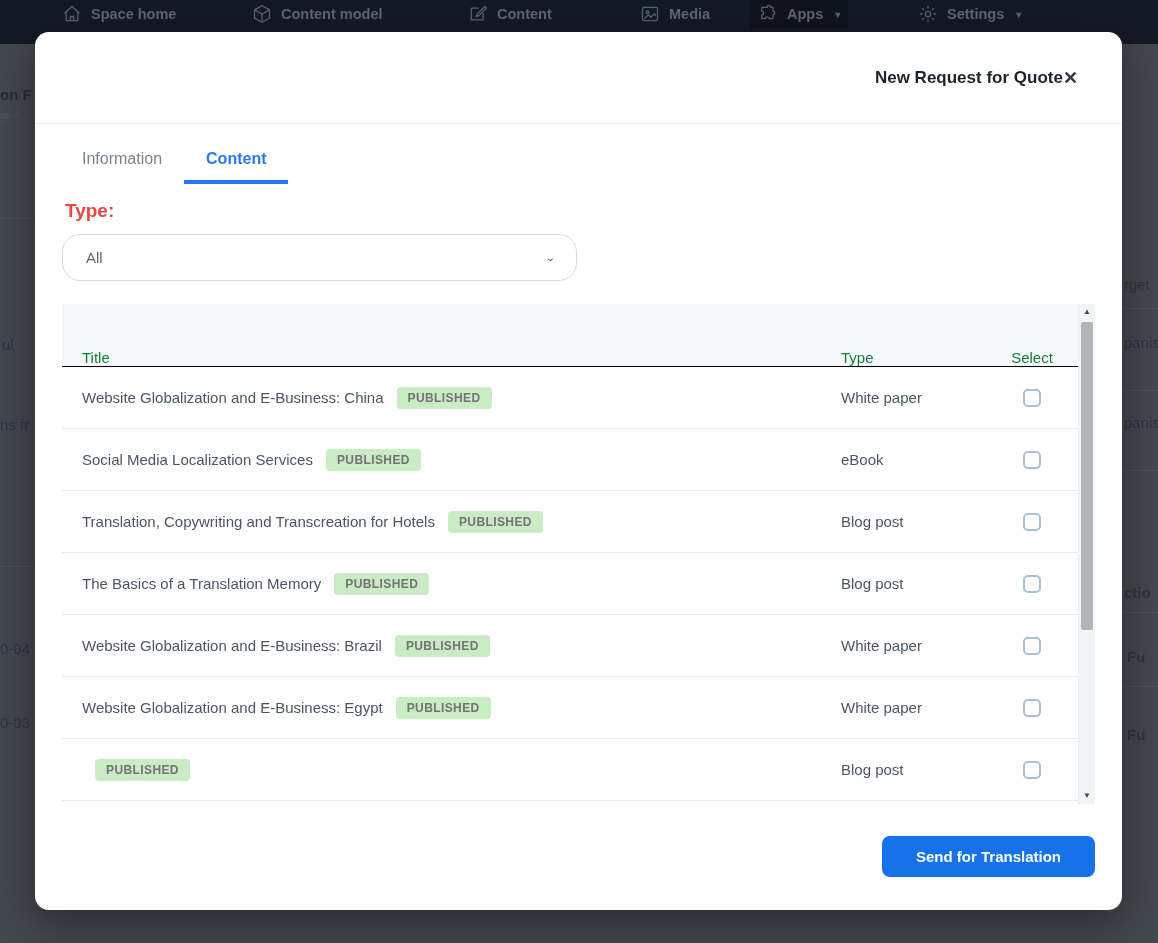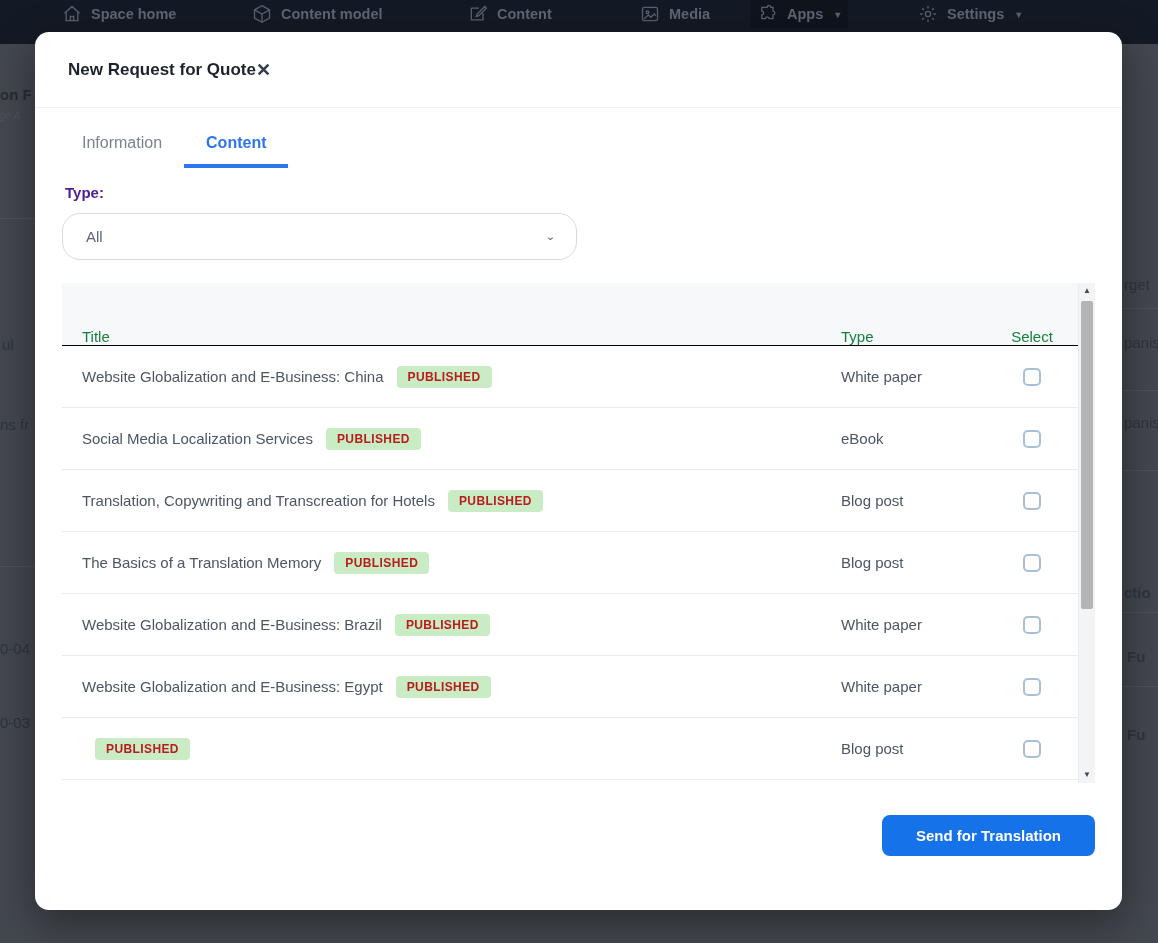--- a/index.html
+++ b/index.html
@@ -32,37 +32,37 @@
   .bg-line { position:absolute; height:1px; background:#4d515a; }
 
   
   .modal {
     position:absolute; left:35px; top:32px; width:1087px; height:878px;
     background:#ffffff; border-radius:14px;
     box-shadow:0 12px 40px rgba(0,0,0,0.4);
     overflow:hidden;
   }
   .modal-header {
-    height:76px; display:flex; align-items:center; justify-content:flex-start;
+    height:92px; display:flex; align-items:center; justify-content:flex-end;
     padding:0 44px 0 33px; border-bottom:1px solid #eef0f3;
   }
   .modal-title { font-size:17px; font-weight:700; color:#1d222d; }
   .modal-close {
     font-size:18px; color:#333b4a; cursor:pointer; line-height:1;
     background:none; border:none; font-family:inherit; font-weight:600;
   }
 
   .tabs { display:flex; margin:26px 0 0 25px; }
   .tab {
     padding:0 22px 12px 22px; font-size:16px; color:#7b8290;
     cursor:pointer; border-bottom:4px solid transparent;
   }
   .tab.active { color:#2e75f0; font-weight:700; border-bottom-color:#2e75f0; }
 
-  .type-label { margin:16px 0 0 30px; font-size:15px; font-weight:700; color:#4c1d95; }
+  .type-label { margin:16px 0 0 30px; font-size:19px; font-weight:700; color:#ef4444; }
 
   .dropdown {
     margin:12px 0 0 27px; width:515px; height:47px;
     border:1px solid #d4dbe4; border-radius:18px;
     display:flex; align-items:center; justify-content:space-between;
     padding:0 20px 0 23px; cursor:pointer; background:#fff;
   }
   .dropdown-value { font-size:15px; color:#5a6575; }
   .dropdown-chevron { color:#5a6575; font-size:13px; transform:scaleY(0.8); }
 
@@ -78,21 +78,21 @@
   }
   .trow {
     display:flex; align-items:center; height:62px;
     border-bottom:1px solid #e9ebee; font-size:15px; color:#4d5564;
     background:#fff;
   }
   .col-title { flex:1; padding-left:20px; display:flex; align-items:center; white-space:nowrap; overflow:hidden; }
   .col-type  { width:145px; }
   .col-select{ width:92px; display:flex; justify-content:center; }
   .badge {
-    margin-left:13px; background:#c9ecc5; color:#b91c1c;
+    margin-left:13px; background:#c9ecc5; color:#737373;
     font-size:12px; font-weight:700; letter-spacing:0.4px;
     padding:4px 11px; border-radius:4px; white-space:nowrap;
   }
   .checkbox {
     width:18px; height:18px; border:2px solid #a9bfd6; border-radius:5px;
     background:#fff; cursor:pointer; display:inline-block;
   }
 
   
   .sb {

